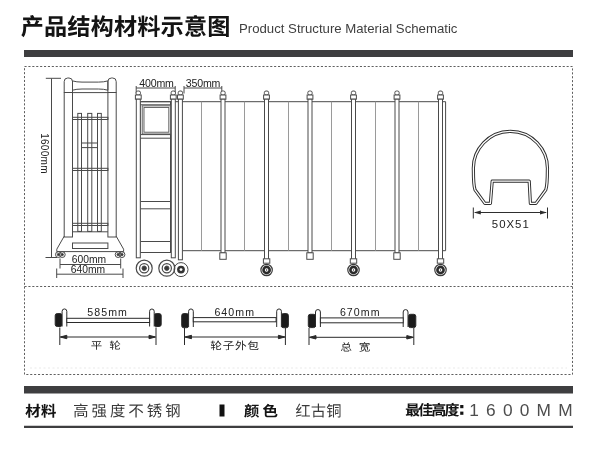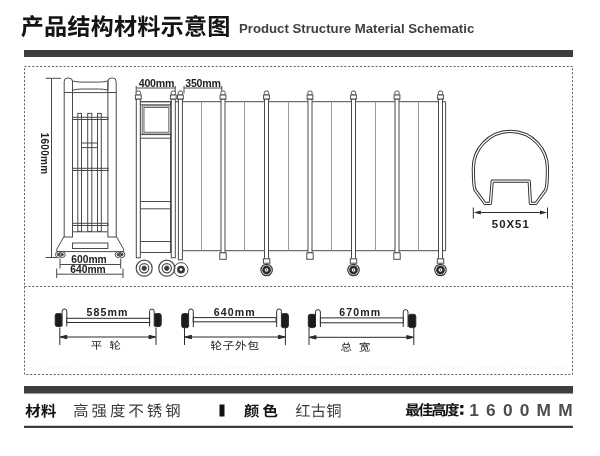--- a/index.html
+++ b/index.html
@@ -1,16 +1,16 @@
 <!DOCTYPE html>
 <html><head>
 <meta charset="utf-8">
 <style>
   html,body{margin:0;padding:0;background:#ffffff;}
-  #wrap{width:600px;height:456px;position:relative;font-family:"Liberation Sans",sans-serif;font-weight:bold;}
+  #wrap{width:600px;height:456px;position:relative;font-family:"Liberation Sans",sans-serif;}
   svg{position:absolute;top:0;left:0;}
   text{font-family:"Liberation Sans",sans-serif;}
 </style>
 </head>
 <body>
 <div id="wrap">
 <svg width="600" height="456" viewBox="0 0 600 456">
 
   <path transform="translate(20.7 34.9)" fill="#141414" d="M9.3 -19.1C9.7 -18.5 10 -17.9 10.3 -17.3H2.4V-14.6H7.7L5.7 -13.8C6.3 -12.9 7 -11.8 7.3 -10.9H2.6V-7.7C2.6 -5.3 2.4 -2 0.6 0.4C1.2 0.7 2.4 1.8 2.9 2.4C5 -0.4 5.5 -4.7 5.5 -7.7V-8.2H21.6V-10.9H16.7L18.6 -13.6L15.5 -14.6C15.2 -13.5 14.5 -12 13.8 -10.9H8.5L10.1 -11.6C9.7 -12.5 9 -13.7 8.2 -14.6H21.1V-17.3H13.6C13.3 -18 12.8 -19 12.2 -19.8ZM30.8 -16.1H38.9V-13H30.8ZM28.1 -18.7V-10.3H41.8V-18.7ZM24.9 -8.4V2.1H27.6V0.9H31V1.9H33.8V-8.4ZM27.6 -1.8V-5.7H31V-1.8ZM35.7 -8.4V2.1H38.4V0.9H42.1V2H44.9V-8.4ZM38.4 -1.8V-5.7H42.1V-1.8ZM47.2 -1.7 47.7 1.2C50.2 0.6 53.4 0 56.4 -0.7L56.2 -3.3C52.9 -2.7 49.5 -2 47.2 -1.7ZM48 -9.7C48.4 -9.9 48.9 -10 51 -10.2C50.2 -9.2 49.6 -8.4 49.2 -8.1C48.4 -7.2 47.9 -6.7 47.2 -6.6C47.6 -5.8 48 -4.5 48.2 -3.9C48.8 -4.3 49.9 -4.6 56.2 -5.7C56.1 -6.3 56 -7.3 56 -8.1L52 -7.5C53.7 -9.3 55.3 -11.4 56.6 -13.6L54.1 -15.2C53.7 -14.3 53.2 -13.5 52.7 -12.7L50.8 -12.6C52 -14.3 53.3 -16.4 54.2 -18.5L51.4 -19.7C50.5 -17.1 49 -14.4 48.4 -13.7C47.9 -13 47.5 -12.5 47 -12.4C47.4 -11.6 47.8 -10.3 48 -9.7ZM61 -19.7V-16.8H56.1V-14.2H61V-11.6H56.8V-9H68.2V-11.6H63.9V-14.2H68.7V-16.8H63.9V-19.7ZM57.3 -7.3V2.1H60V1.1H64.9V2H67.8V-7.3ZM60 -1.4V-4.8H64.9V-1.4ZM73.9 -19.7V-15.3H70.9V-12.8H73.8C73.1 -10 71.8 -6.7 70.4 -4.9C70.9 -4.2 71.5 -2.9 71.7 -2.1C72.6 -3.3 73.3 -5 73.9 -6.9V2.1H76.6V-8.5C77.1 -7.5 77.6 -6.5 77.8 -5.8L79.5 -7.7C79.1 -8.4 77.2 -11.2 76.6 -12V-12.8H78.7C78.4 -12.4 78.1 -12 77.8 -11.7C78.4 -11.2 79.6 -10.4 80 -9.9C80.8 -10.9 81.5 -12.1 82.2 -13.4H89.1C88.8 -5.1 88.5 -1.8 87.9 -1C87.6 -0.7 87.4 -0.6 87 -0.6C86.5 -0.6 85.4 -0.6 84.2 -0.7C84.7 0.1 85.1 1.3 85.1 2C86.3 2.1 87.5 2.1 88.3 1.9C89.2 1.8 89.8 1.5 90.4 0.7C91.2 -0.5 91.5 -4.2 91.8 -14.7C91.8 -15 91.9 -16 91.9 -16H83.3C83.7 -17 84 -18 84.3 -19L81.6 -19.7C81 -17.2 80 -14.8 78.8 -13V-15.3H76.6V-19.7ZM84 -8.2 84.8 -6.2 82.3 -5.8C83.3 -7.5 84.2 -9.6 84.9 -11.6L82.2 -12.3C81.7 -9.8 80.5 -7 80.1 -6.3C79.7 -5.6 79.3 -5.1 78.9 -5C79.2 -4.3 79.6 -3.1 79.7 -2.6C80.2 -2.9 81.1 -3.2 85.6 -4.1C85.7 -3.6 85.9 -3.1 85.9 -2.7L88.1 -3.5C87.8 -4.9 86.8 -7.2 86.1 -8.9ZM110.5 -19.6V-14.9H104.3V-12.2H109.6C108 -8.9 105.1 -5.4 102.3 -3.6C103 -3.1 103.8 -2.1 104.3 -1.4C106.5 -3 108.7 -5.6 110.5 -8.4V-1.3C110.5 -0.9 110.3 -0.8 109.9 -0.8C109.5 -0.8 108 -0.8 106.8 -0.8C107.1 -0 107.6 1.2 107.7 2C109.7 2 111.2 1.9 112.1 1.4C113.1 1 113.4 0.3 113.4 -1.3V-12.2H115.6V-14.9H113.4V-19.6ZM97.9 -19.7V-14.9H94.3V-12.2H97.6C96.8 -9.5 95.3 -6.4 93.7 -4.5C94.1 -3.8 94.8 -2.6 95.1 -1.8C96.2 -3 97.1 -4.9 97.9 -6.9V2.1H100.7V-8.4C101.5 -7.5 102.2 -6.4 102.7 -5.7L104.3 -8C103.8 -8.6 101.6 -10.8 100.7 -11.6V-12.2H103.6V-14.9H100.7V-19.7ZM117.5 -17.8C118 -16.1 118.5 -13.8 118.5 -12.4L120.6 -12.9C120.5 -14.4 120 -16.6 119.4 -18.3ZM125.1 -18.4C124.8 -16.7 124.3 -14.4 123.8 -12.9L125.5 -12.4C126.1 -13.8 126.8 -16 127.4 -17.9ZM128.2 -16.5C129.5 -15.7 131.1 -14.4 131.8 -13.5L133.3 -15.6C132.5 -16.4 130.9 -17.6 129.6 -18.4ZM127.2 -10.7C128.5 -9.9 130.2 -8.6 131 -7.8L132.4 -10C131.6 -10.8 129.8 -12 128.5 -12.7ZM117.5 -11.9V-9.3H120.1C119.4 -7.2 118.2 -4.8 117.1 -3.3C117.5 -2.6 118.1 -1.3 118.3 -0.5C119.3 -1.9 120.3 -4.1 121 -6.3V2H123.5V-6.1C124.2 -5 124.9 -3.9 125.2 -3.1L126.9 -5.3C126.4 -5.9 124.2 -8.6 123.5 -9.2V-9.3H127V-11.9H123.5V-19.5H121V-11.9ZM126.9 -5.2 127.3 -2.6 133.8 -3.8V2.1H136.4V-4.2L139.2 -4.7L138.8 -7.3L136.4 -6.9V-19.7H133.8V-6.4ZM144.5 -8.1C143.6 -5.7 142.1 -3.3 140.4 -1.7C141.2 -1.4 142.4 -0.6 143 -0.1C144.6 -1.8 146.4 -4.6 147.4 -7.4ZM155.4 -7.1C156.9 -4.9 158.5 -1.9 159 0L161.9 -1.2C161.2 -3.2 159.6 -6.1 158 -8.2ZM143.3 -18.2V-15.4H159.7V-18.2ZM141.2 -12.6V-9.8H150V-1.2C150 -0.9 149.9 -0.8 149.5 -0.8C149 -0.8 147.4 -0.8 146.1 -0.9C146.5 -0 146.9 1.2 147 2.1C149.1 2.1 150.6 2 151.7 1.6C152.7 1.2 153.1 0.4 153.1 -1.2V-9.8H161.8V-12.6ZM169.9 -3.5V-1C169.9 1.2 170.5 1.8 173.5 1.8C174.1 1.8 176.6 1.8 177.2 1.8C179.4 1.8 180.1 1.2 180.4 -1.4C179.7 -1.6 178.6 -1.9 178.1 -2.3C178 -0.6 177.8 -0.4 177 -0.4C176.3 -0.4 174.3 -0.4 173.8 -0.4C172.7 -0.4 172.5 -0.5 172.5 -1.1V-3.5ZM180.1 -3.1C181.2 -1.8 182.3 0 182.7 1.2L185.1 0.1C184.6 -1.1 183.4 -2.8 182.3 -4ZM167 -3.8C166.4 -2.4 165.3 -0.9 164.2 0.1L166.4 1.5C167.7 0.4 168.6 -1.3 169.3 -2.8ZM170 -7.2H179.6V-6.2H170ZM170 -9.9H179.6V-8.9H170ZM167.4 -11.6V-4.5H173.3L172.4 -3.6C173.6 -3 175.2 -2 176 -1.3L177.7 -3C177.1 -3.5 176.2 -4 175.2 -4.5H182.4V-11.6ZM171.8 -16.2H177.8C177.7 -15.7 177.4 -15.1 177.2 -14.6H172.4C172.3 -15.1 172.1 -15.7 171.8 -16.2ZM173 -19.4 173.4 -18.4H165.9V-16.2H170.9L169.2 -15.9C169.3 -15.5 169.5 -15 169.6 -14.6H164.8V-12.4H184.9V-14.6H180L180.7 -15.9L178.8 -16.2H183.6V-18.4H176.4C176.3 -18.9 176 -19.5 175.7 -19.9ZM188.2 -18.8V2.1H190.9V1.2H205.3V2.1H208.1V-18.8ZM192.7 -3.2C195.8 -2.9 199.6 -2 201.9 -1.2H190.9V-8.1C191.3 -7.5 191.7 -6.7 191.9 -6.2C193.2 -6.5 194.4 -6.9 195.7 -7.4L194.8 -6.2C196.8 -5.8 199.2 -5 200.6 -4.3L201.7 -6C200.4 -6.6 198.2 -7.3 196.4 -7.7C197 -7.9 197.7 -8.2 198.3 -8.5C200 -7.6 202 -6.9 204 -6.5C204.3 -7 204.8 -7.7 205.3 -8.2V-1.2H202.2L203.4 -3.1C201 -3.8 197.1 -4.7 194 -5ZM195.9 -16.3C194.8 -14.6 192.9 -12.9 191 -11.9C191.5 -11.5 192.4 -10.7 192.8 -10.2C193.3 -10.5 193.7 -10.9 194.2 -11.3C194.7 -10.8 195.3 -10.4 195.9 -9.9C194.3 -9.3 192.6 -8.8 190.9 -8.5V-16.3ZM196.2 -16.3H205.3V-8.6C203.7 -8.9 202 -9.3 200.6 -9.9C202.2 -11 203.5 -12.3 204.5 -13.7L202.9 -14.6L202.5 -14.5H197.4C197.7 -14.9 198 -15.2 198.2 -15.6ZM198.2 -11C197.3 -11.5 196.6 -11.9 196 -12.5H200.4C199.8 -11.9 199 -11.5 198.2 -11Z"></path>
   <text x="239" y="33.3" font-size="13.2" fill="#3f3f3f">Product Structure Material Schematic</text>

